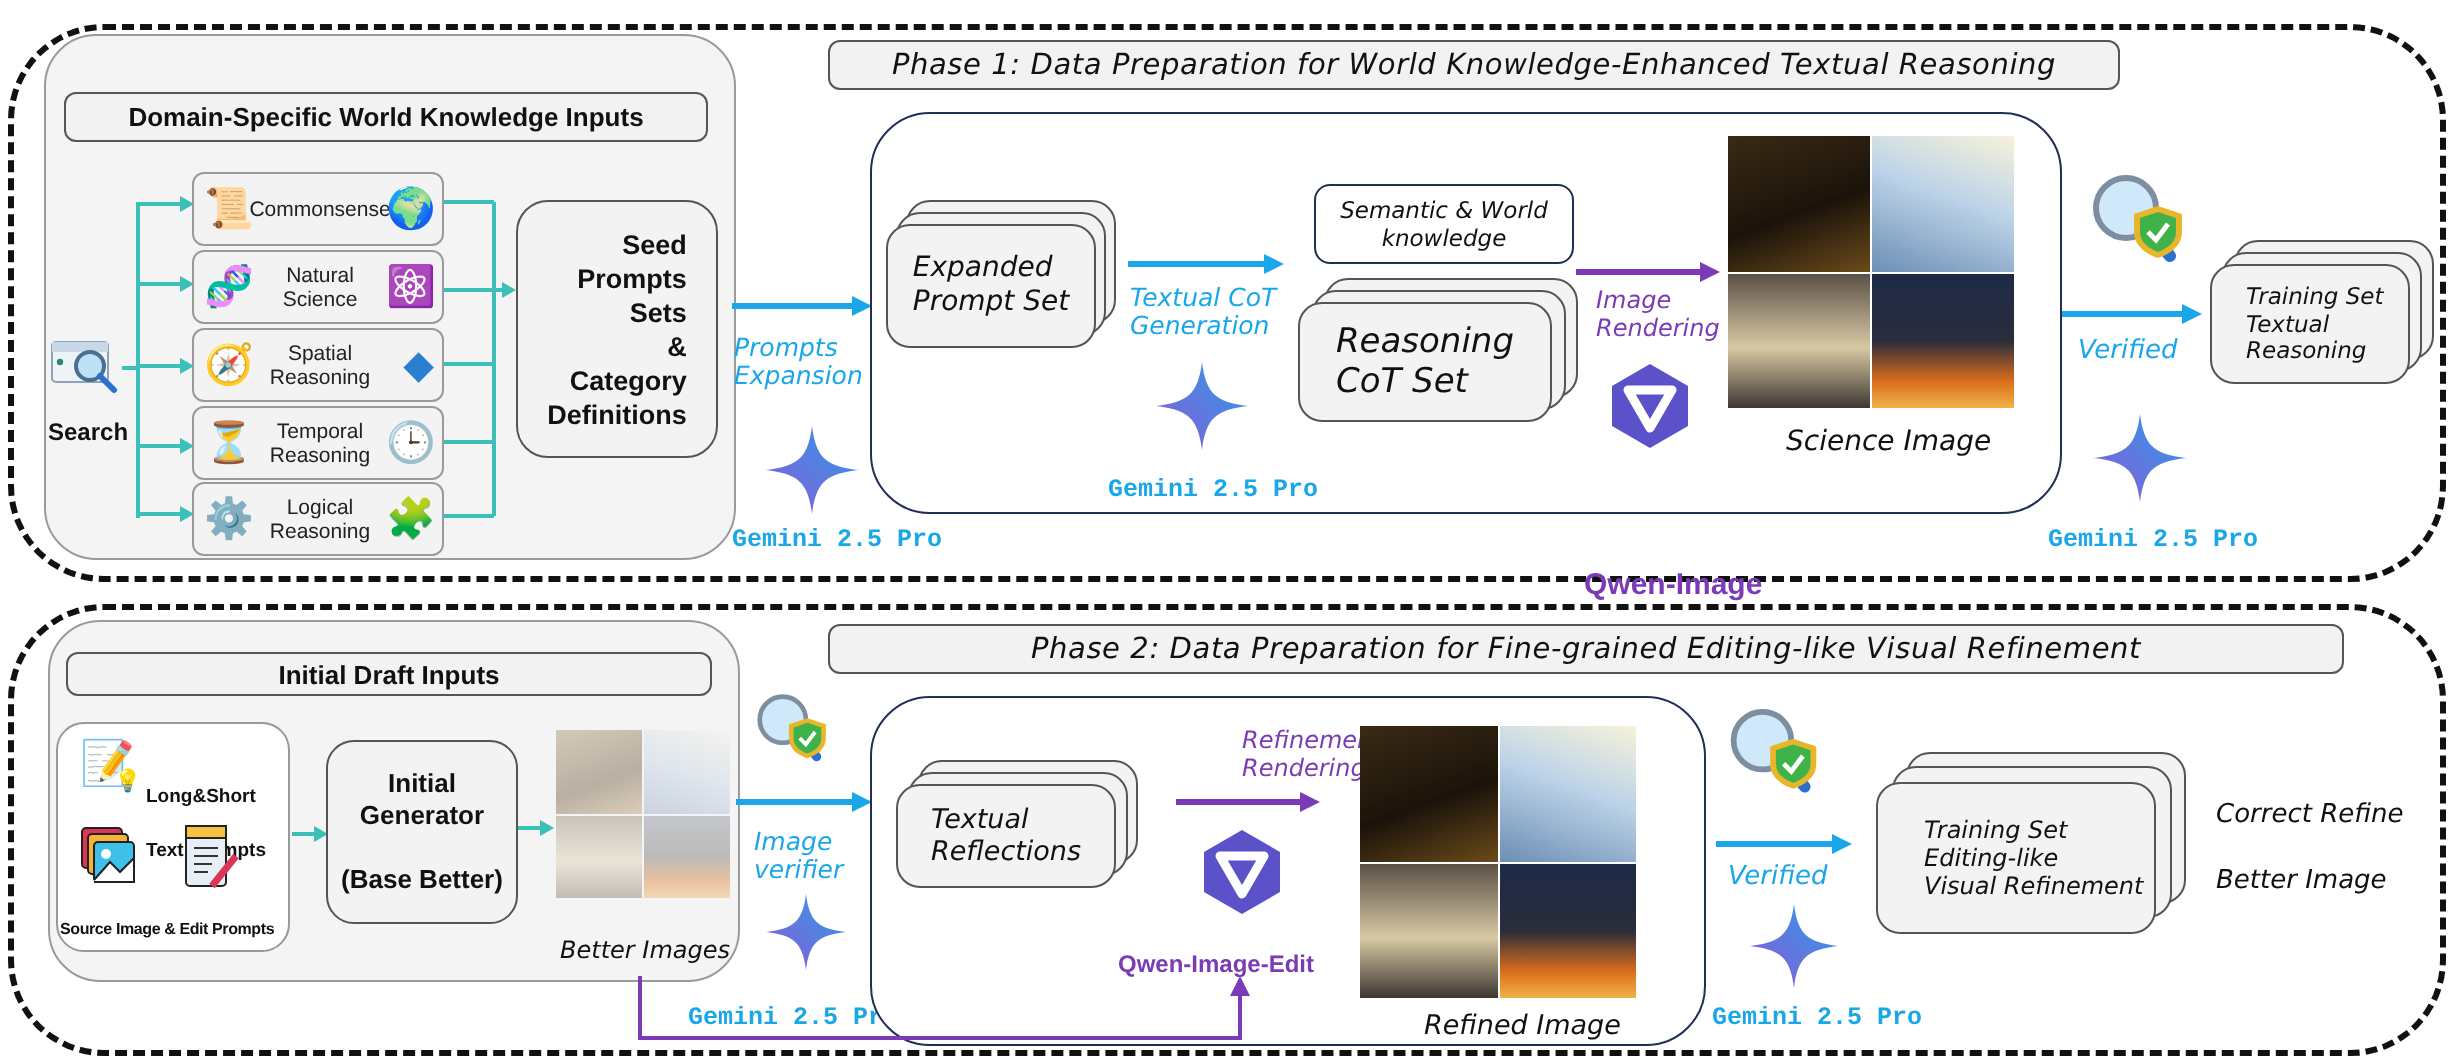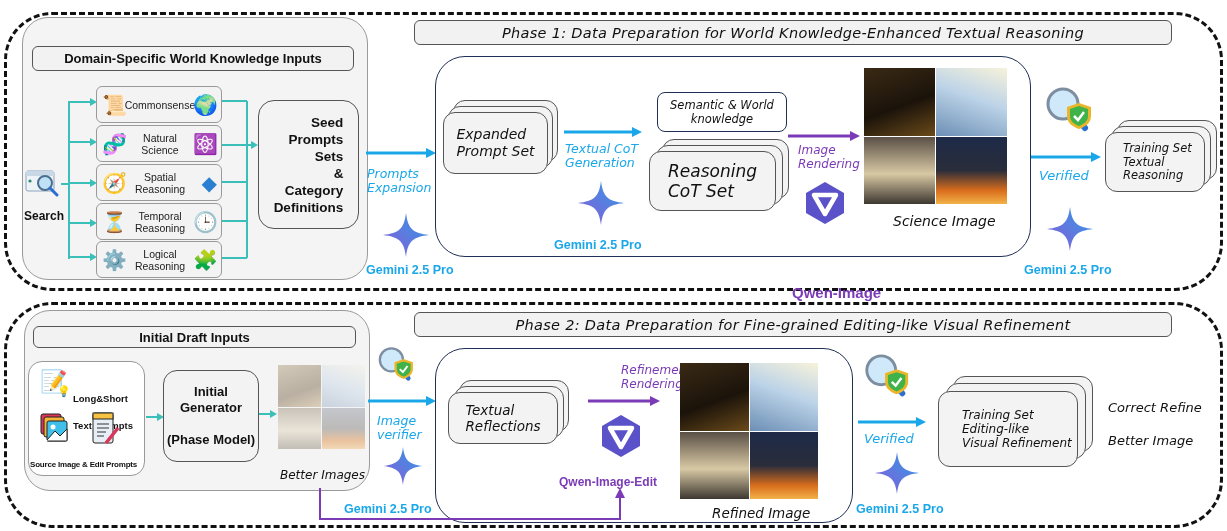--- a/index.html
+++ b/index.html
@@ -16,21 +16,21 @@
   .blue-box { position: absolute; border: 1.8px solid #1f2f55; border-radius: 30px; background: #fff; }
   .card { position: absolute; background: #f3f3f3; border: 1.5px solid #555; border-radius: 12px; }
   .stack-layer { position: absolute; background: #f3f3f3; border: 1.5px solid #555; border-radius: 12px; }
   .cat-row { position: absolute; left: 96px; width: 126px; height: 37px; background: #f3f3f3;
              border: 1.3px solid #9a9a9a; border-radius: 6px; }
   .cat-label { position: absolute; left: 32px; right: 30px; top: 0; bottom: 0; display: flex;
                align-items: center; justify-content: center; text-align: center; font-size: 10.5px; line-height: 12px; color: #222; }
   .teal { background: #3bbfb9; }
   .cyan-txt { color: #1aa7ea; }
   .purple-txt { color: #7b3bb6; }
-  .gemini-lbl { font-family: Liberation Sans, sans-serif; font-weight: bold; font-size: 12.5px; color: #1aa7ea; }
+  .gemini-lbl { font-family: Liberation Mono, monospace; font-weight: bold; font-size: 12.5px; color: #1aa7ea; }
   .img-grid { position: absolute; display: grid; grid-template-columns: 1fr 1fr; grid-template-rows: 1fr 1fr; gap: 1px; }
   .img-grid div { width: 100%; height: 100%; }
   .ic { position: absolute; }
 </style>
 </head>
 <body>
 
 <div class="phase-frame" style="left:4px;top:12px;width:1219px;height:279px;"></div>
 
 <div class="panel-grey" style="left:22px;top:17px;width:346px;height:263px;"></div>
@@ -129,21 +129,21 @@
   <defs>
       <linearGradient id="gg1" x1="0" y1="1" x2="1" y2="0">
         <stop offset="0" stop-color="#8a5bd6"></stop>
         <stop offset="1" stop-color="#2e9be8"></stop>
       </linearGradient>
     </defs>
   <path d="M23 0 C25 16 30 20 46 22 C30 24 25 28 23 44 C21 28 16 24 0 22 C16 20 21 16 23 0Z" fill="url(#gg1)"></path>
 </svg>
 <div class="abs gemini-lbl" style="left:366px;top:263px;">Gemini 2.5 Pro</div>
 
-<div class="title-bar" style="left:414px;top:20px;width:758px;height:25px;">
+<div class="title-bar" style="left:414px;top:20px;width:646px;height:25px;">
   <span class="hand" style="font-size:14.5px;letter-spacing:0.3px;">Phase 1: Data Preparation for World Knowledge-Enhanced Textual Reasoning</span>
 </div>
 
 <div class="blue-box" style="left:435px;top:56px;width:596px;height:201px;"></div>
 
 <div class="stack-layer" style="left:453px;top:100px;width:105px;height:62px;"></div>
 <div class="stack-layer" style="left:448px;top:106px;width:105px;height:62px;"></div>
 <div class="card" style="left:443px;top:112px;width:105px;height:62px;display:flex;align-items:center;justify-content:center;">
   <span class="hand" style="font-size:14px;line-height:17px;white-space:pre-line;">Expanded
 Prompt Set</span>
@@ -251,21 +251,21 @@
 <div class="abs sans-b" style="left:30px;top:460px;font-size:8px;letter-spacing:-0.2px;">Source Image &amp; Edit Prompts</div>
 
 <svg class="abs" style="left:146px;top:412px;" width="18" height="10">
   <line x1="0" y1="5" x2="12" y2="5" stroke="#3bbfb9" stroke-width="2"></line>
     <polygon points="11,1 18,5 11,9" fill="#3bbfb9"></polygon>
 </svg>
 <div class="card" style="left:163px;top:370px;width:96px;height:92px;border-radius:14px;display:flex;align-items:center;justify-content:center;">
   <span class="sans-b" style="font-size:13px;line-height:16px;text-align:center;white-space:pre-line;">Initial
 Generator
 
-(Phase Model)</span>
+(Base Better)</span>
 </div>
 <svg class="abs" style="left:259px;top:409px;" width="18" height="10">
   <line x1="0" y1="5" x2="12" y2="5" stroke="#3bbfb9" stroke-width="2"></line>
     <polygon points="11,1 18,5 11,9" fill="#3bbfb9"></polygon>
 </svg>
 
 <div class="img-grid" style="left:278px;top:365px;width:87px;height:84px;opacity:0.55;">
   <div style="background:linear-gradient(160deg,#b9a88a,#8a7860 60%,#c9b08a);"></div>
   <div style="background:linear-gradient(200deg,#f5f2e8,#cfdcea 50%,#a7b9cc);"></div>
   <div style="background:linear-gradient(180deg,#a89c8c,#e2d8c2 55%,#9a9082);"></div>

